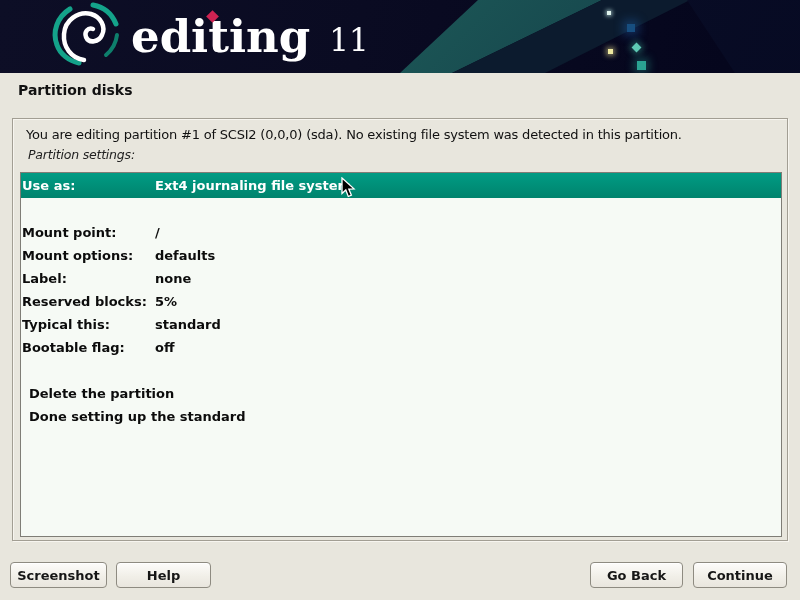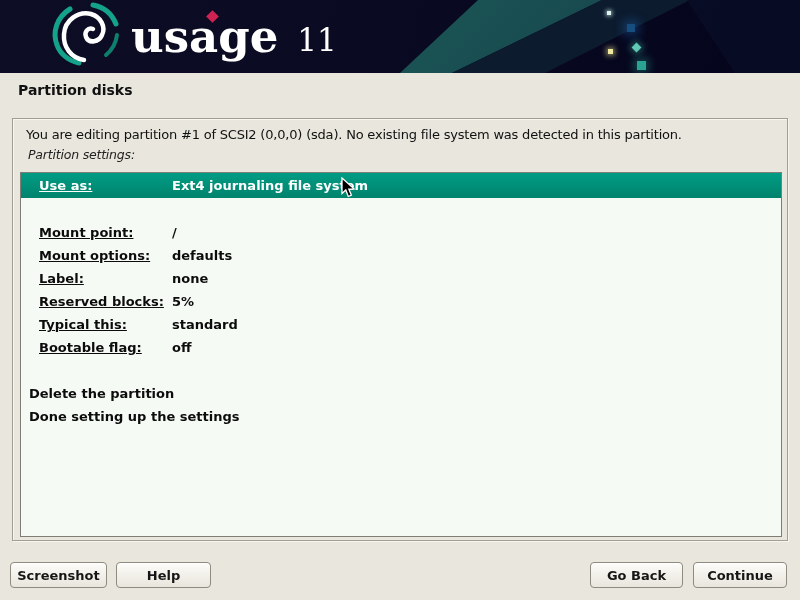--- a/index.html
+++ b/index.html
@@ -66,21 +66,21 @@
   }
 
   
   .listbox{
     position:absolute;left:7px;top:53px;width:760px;height:363px;
     background:#f6faf5;
     border:1px solid #7f7d76;
     box-shadow:inset 0 1px 0 rgba(0,0,0,.05);
   }
   .row{display:flex;align-items:center;height:23px;font-size:13px;font-weight:bold;color:#0c0c0c;}
-  .row .lbl{width:133px;padding-left:18px;flex:none;text-decoration:underline;}
+  .row .lbl{width:133px;padding-left:1px;flex:none;}
   .row .val{flex:1;}
   .row.selected{
     height:25px;
     background:linear-gradient(180deg,#009c84 0%,#00836d 100%);
     color:#fff;position:relative;
   }
   .row.blank{height:23px;}
   .row.action{padding-left:8px;}
 
   
@@ -120,21 +120,21 @@
     <svg class="logo" width="76" height="64" viewBox="0 0 76 64">
 
       <path d="M 26 7 C 13 15, 8 30, 13 43 C 16 52, 25 59, 35 61" fill="none" stroke="#14a38a" stroke-width="5" stroke-linecap="round"></path>
       <path d="M 49 3 C 60 5, 68 12, 72 22" fill="none" stroke="#14a38a" stroke-width="5" stroke-linecap="round"></path>
       <path d="M 73 33 C 72 41, 68 48, 62 53" fill="none" stroke="#0e7f6c" stroke-width="4" stroke-linecap="round"></path>
 
       <path d="M 40 58 C 27 56, 19 45, 20 32 C 21 18, 34 9, 47 12 C 57 15, 62 25, 58 33 C 55 40, 45 42, 42 35 C 40 30, 44 25, 49 27" fill="none" stroke="#ffffff" stroke-width="4.5" stroke-linecap="round"></path>
     </svg>
 
     <div class="brand">
-      <span class="brand-word">usage</span>
+      <span class="brand-word">editing</span>
       <div class="brand-dot"></div>
       <span class="brand-version">11</span>
     </div>
   </header>
 
   <div class="page-title">Partition disks</div>
 
   <div class="frame">
     <div class="info-message">You are editing partition #1 of SCSI2 (0,0,0) (sda). No existing file system was detected in this partition.</div>
     <div class="info-subtitle">Partition settings:</div>
@@ -168,21 +168,21 @@
         <span class="val">standard</span>
       </div>
       <div class="row">
         <span class="lbl">Bootable flag:</span>
         <span class="val">off</span>
       </div>
 
       <div class="row blank"></div>
 
       <div class="row action">Delete the partition</div>
-      <div class="row action">Done setting up the settings</div>
+      <div class="row action">Done setting up the standard</div>
     </div>
   </div>
 
   <svg class="cursor" width="16" height="22" viewBox="0 0 16 22">
     <path d="M1 1 L1 16.5 L4.8 13 L7.3 19.5 L10.4 18.2 L7.8 12 L13 11.8 Z" fill="#000" stroke="#fff" stroke-width="1.3"></path>
   </svg>
 
   <button class="btn btn-screenshot">Screenshot</button>
   <button class="btn btn-help">Help</button>
   <button class="btn btn-goback">Go Back</button>

